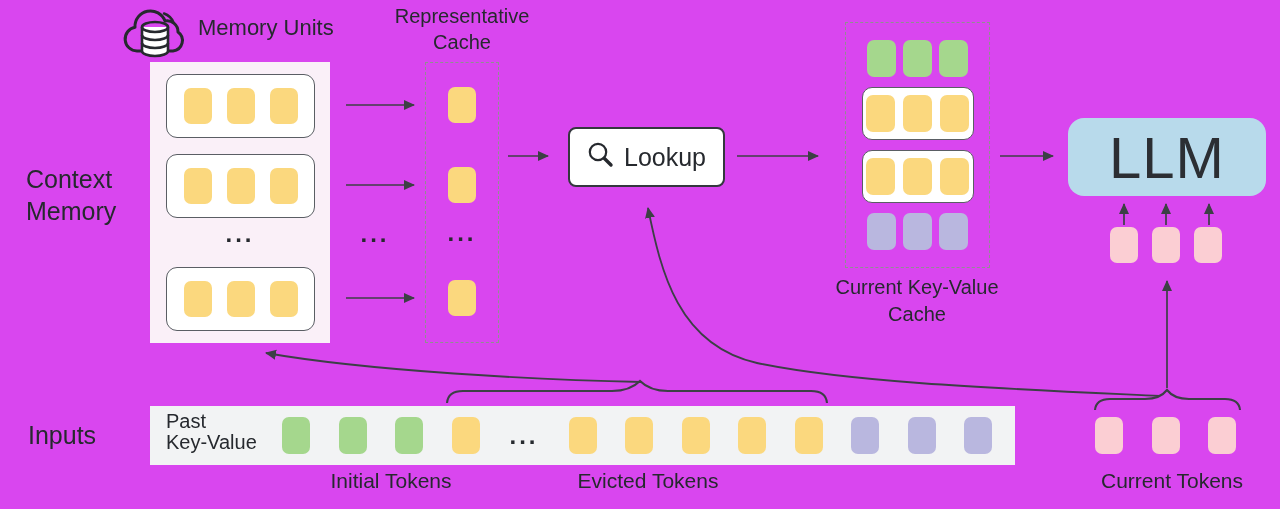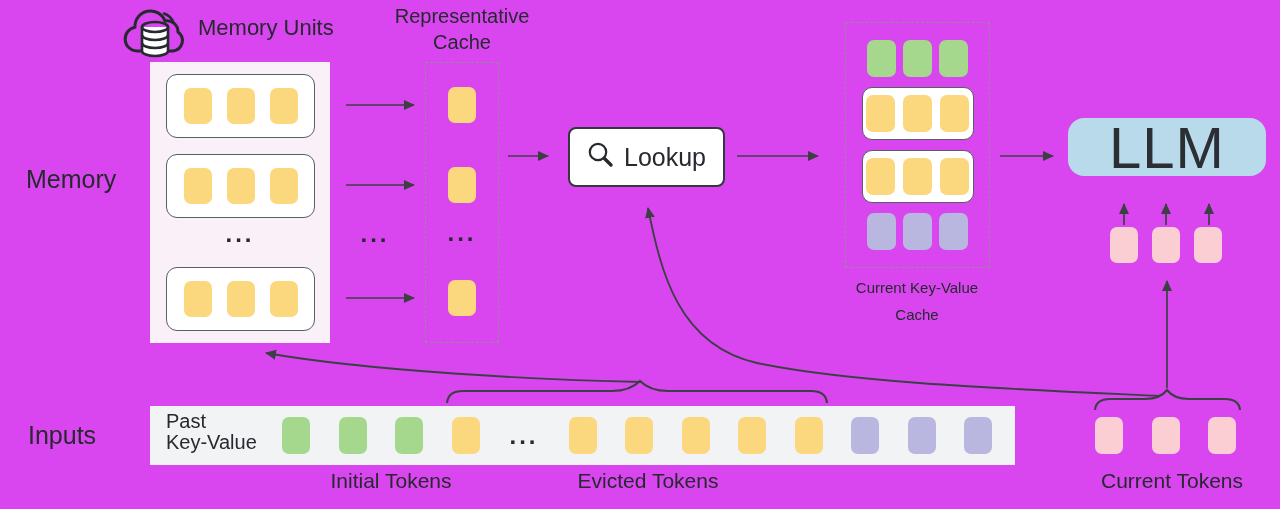--- a/index.html
+++ b/index.html
@@ -40,21 +40,21 @@
     border-radius:8px;display:flex;align-items:center;justify-content:center;gap:10px;box-sizing:border-box;}
   .lookup-btn span{font-size:25px;}
 
   .cache-box{left:845px;top:22px;width:145px;height:246px;border:1.6px dashed #8f8f8f;box-sizing:border-box;
     display:flex;flex-direction:column;align-items:center;justify-content:center;gap:10px;}
   .cache-row{display:flex;gap:7px;}
   .cache-unit{width:112px;height:53px;background:#ffffff;border:1.3px solid #5a5e64;border-radius:10px;
     display:flex;align-items:center;justify-content:center;gap:8px;box-sizing:border-box;}
   .cache-unit .token,.cache-row .token{width:29px;height:37px;}
 
-  .llm-box{left:1068px;top:118px;width:198px;height:58px;background:var(--blue);border-radius:16px;
+  .llm-box{left:1068px;top:118px;width:198px;height:78px;background:var(--blue);border-radius:16px;
     display:flex;align-items:center;justify-content:center;}
   .llm-box span{font-size:58px;letter-spacing:1px;color:#2b2e33;}
 
   .token-row{display:flex;align-items:center;}
   .strip{left:150px;top:406px;width:865px;height:59px;background:var(--strip-bg);}
   .strip-tokens{left:282px;top:417px;gap:28.5px;}
   .strip-tokens .token{height:37px;}
   .strip-tokens .dots{width:32px;text-align:center;}
   .llm-out{left:1110px;top:227px;gap:14px;}
   .cur-tokens{left:1095px;top:417px;gap:28.5px;}
@@ -105,20 +105,21 @@
           <path d="M24,41 a13,5 0 0 0 26,0"></path>
         </g>
       </g>
     </svg>
   </div>
   <div class="abs label" style="left:198px;top:15px;font-size:22px;">
     <span>Memory Units</span>
   </div>
 
   <div class="abs label" style="left:26px;top:163px;font-size:25px;line-height:32px;">
+    <div>Context</div>
     <div>Memory</div>
   </div>
   <div class="abs memory-panel">
     <div class="memory-unit" style="top:12px;">
         <span class="token yellow"></span>
         <span class="token yellow"></span>
         <span class="token yellow"></span>
       </div>
     <div class="memory-unit" style="top:92px;">
         <span class="token yellow"></span>
@@ -170,21 +171,21 @@
         <span class="token yellow"></span>
         <span class="token yellow"></span>
         <span class="token yellow"></span>
       </div>
     <div class="cache-row">
         <span class="token purple"></span>
         <span class="token purple"></span>
         <span class="token purple"></span>
       </div>
   </div>
-  <div class="abs label two-line" style="left:822px;width:190px;top:274px;font-size:15px;line-height:27px;">
+  <div class="abs label two-line" style="left:822px;width:190px;top:274px;font-size:20px;line-height:27px;">
     <div>Current Key-Value</div>
     <div>Cache</div>
   </div>
 
   <div class="abs llm-box">
     <span>LLM</span>
   </div>
   <div class="abs token-row llm-out">
       <span class="token pink"></span>
       <span class="token pink"></span>

